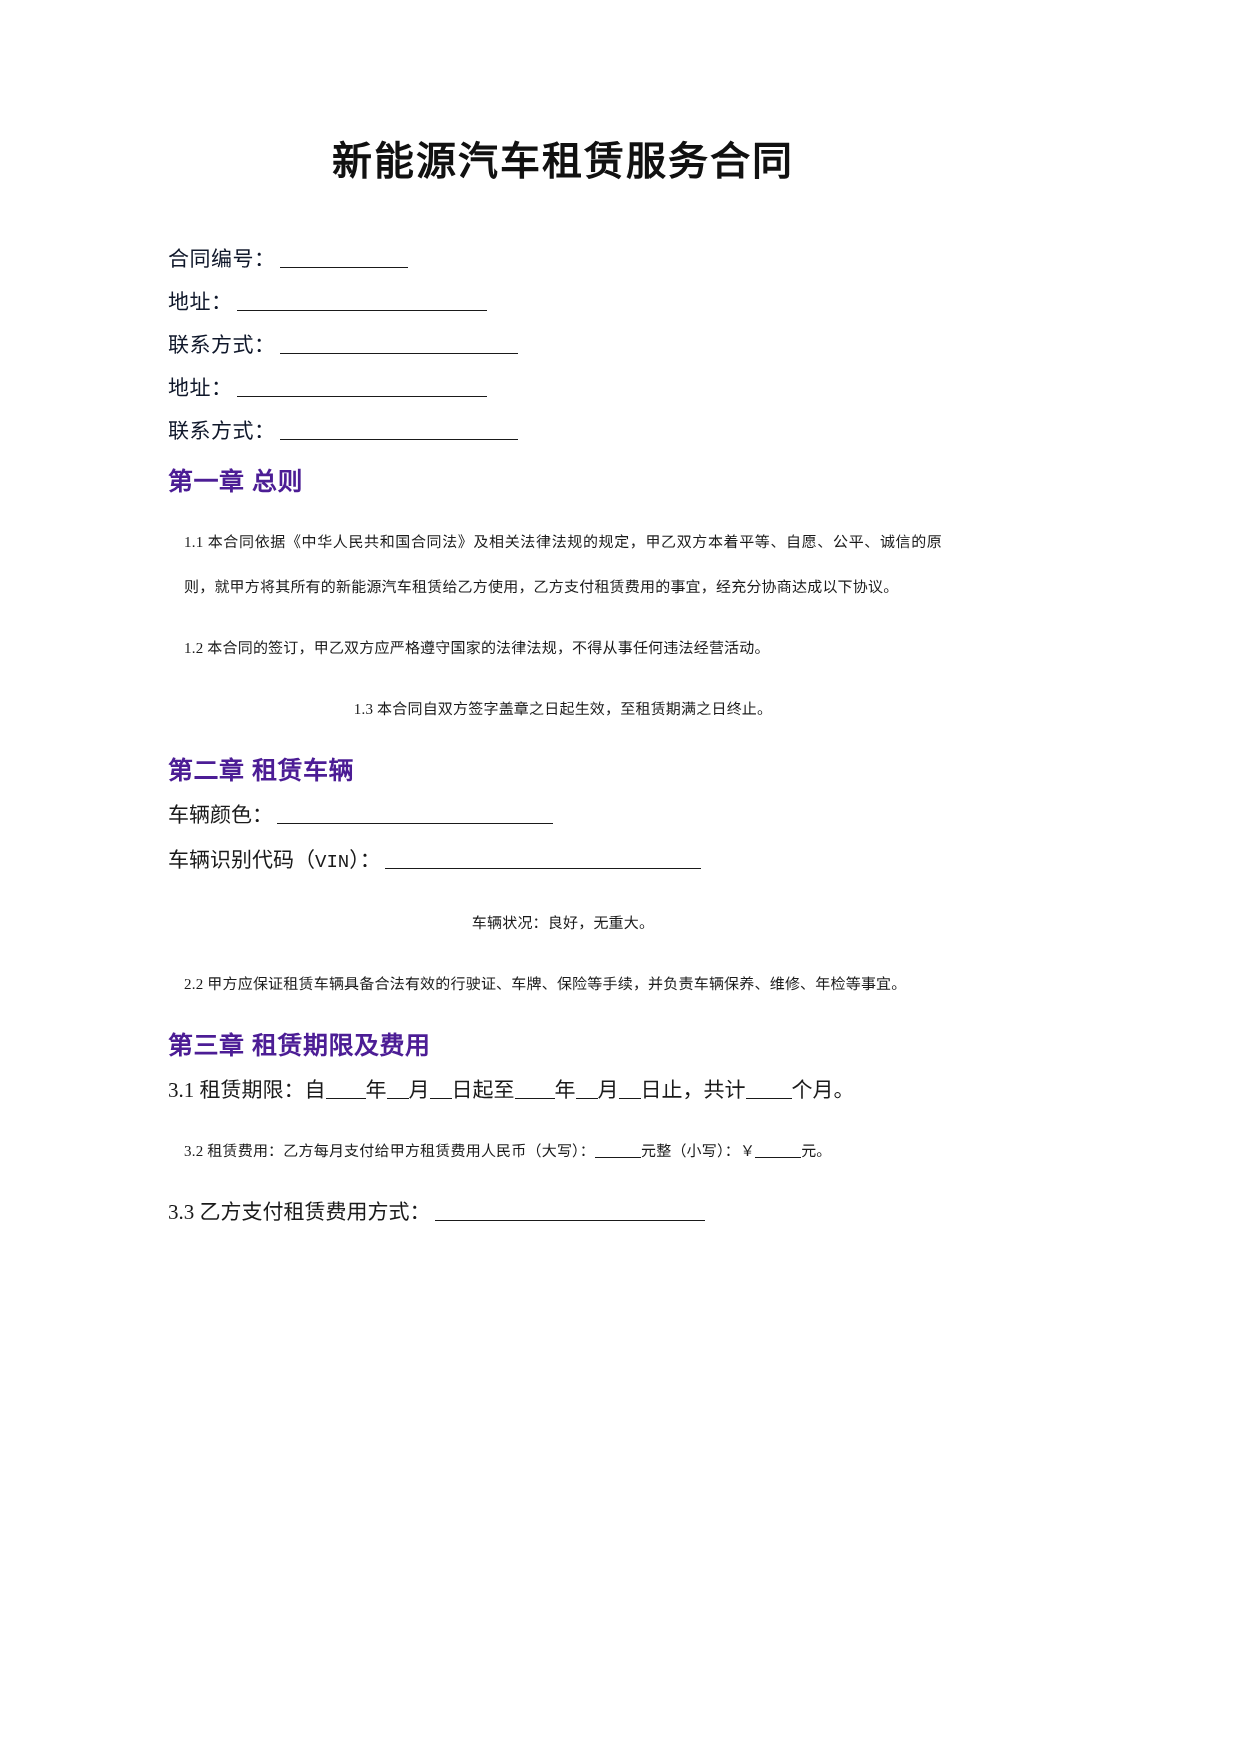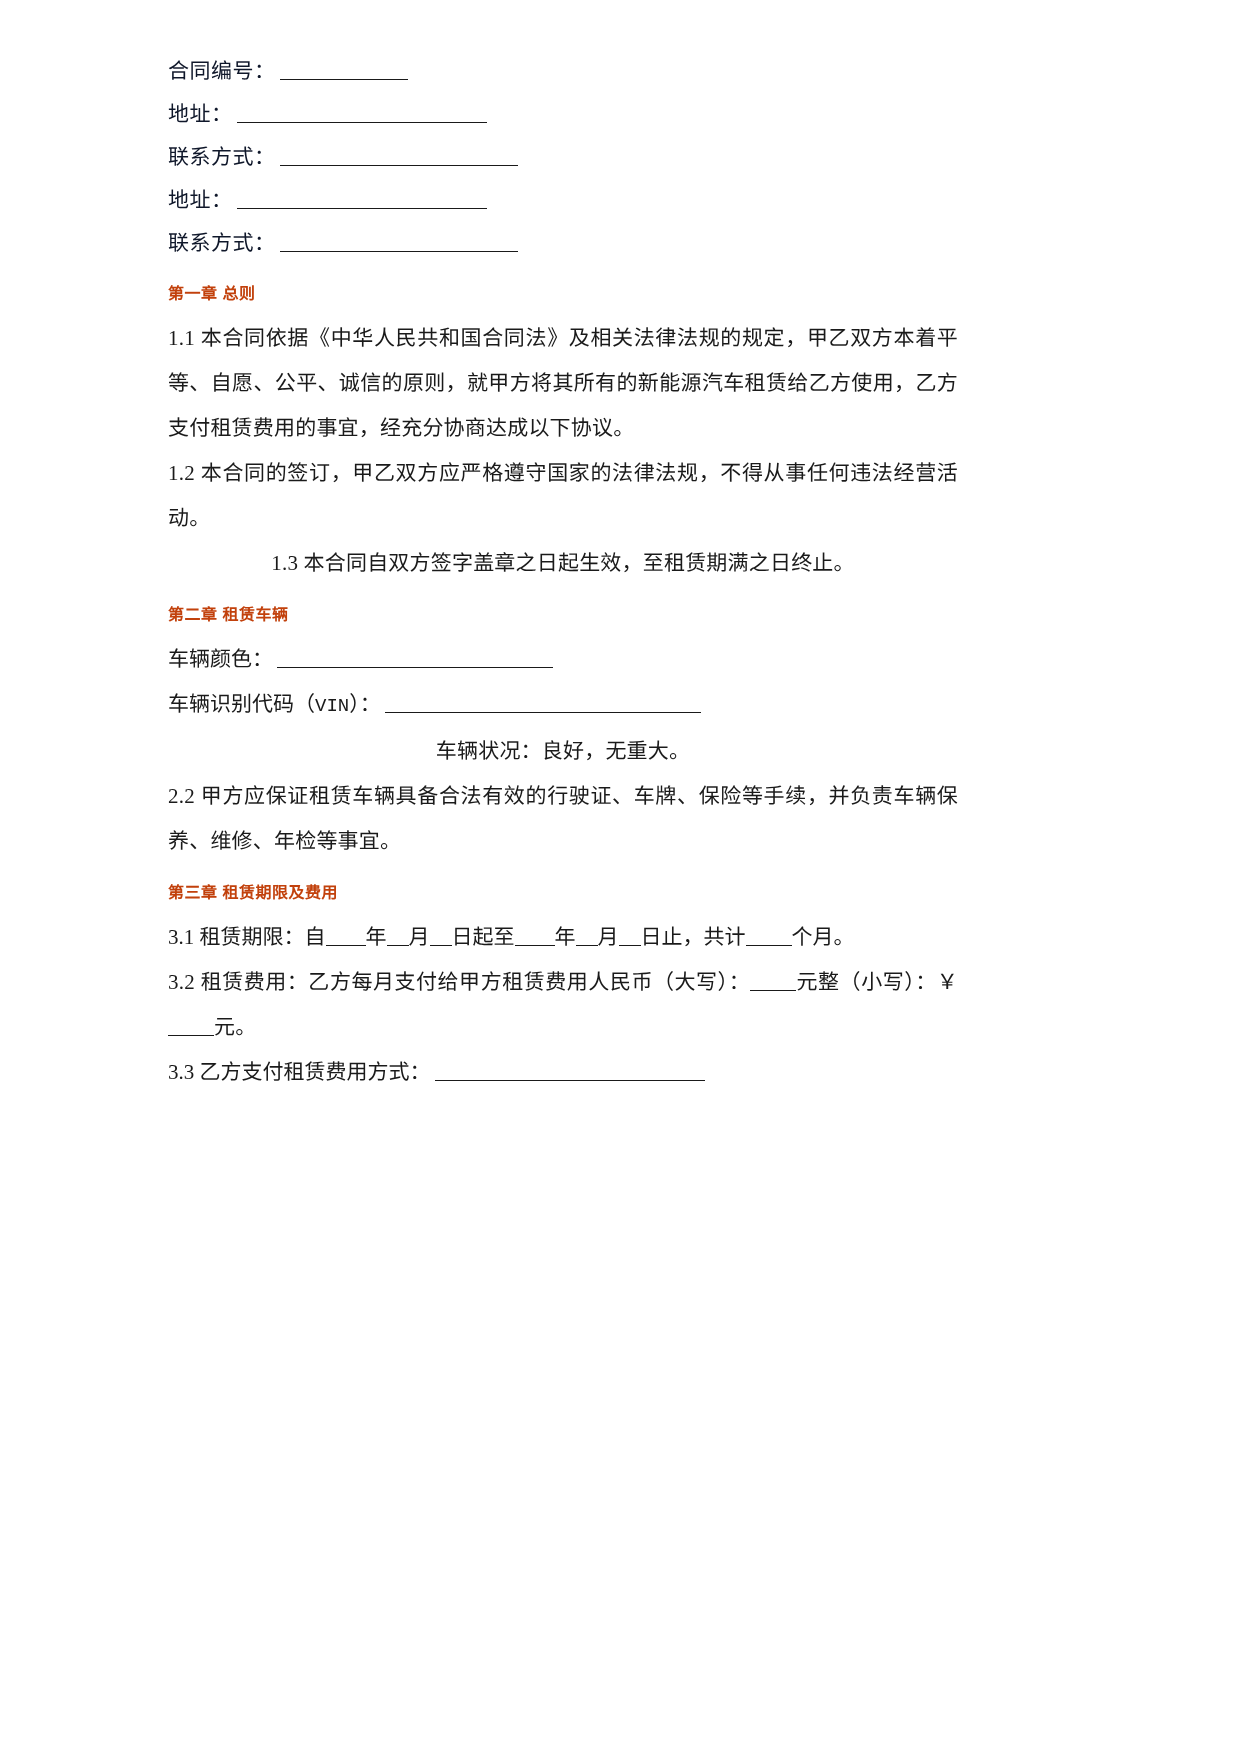--- a/index.html
+++ b/index.html
@@ -67,35 +67,35 @@
   .blank.w-contact   { width: 238px; }
   .blank.w-model     { width: 186px; }
   .blank.w-vin       { width: 316px; }
   .blank.w-color     { width: 276px; }
   .blank.w-pay       { width: 270px; }
 
   
   .chapter {
     font-family: "Liberation Sans", "DejaVu Sans", sans-serif;
     font-weight: bold;
-    font-size: 16px;
+    font-size: 25px;
     line-height: 45px;
     letter-spacing: 0.5px;
     margin: 6px 0 0 0;
-    color: #c2410c;
+    color: #4c1d95;
   }
 
   
   .para {
     font-family: "Liberation Serif", "DejaVu Serif", serif;
-    font-size: 21px;
+    font-size: 15px;
     line-height: 45px;
     text-align: justify;
     text-justify: inter-ideograph;
-    margin: 0;
+    margin: 16px;
     color: #1a1a1a;
     letter-spacing: 0.2px;
   }
   .para.tight { text-align: center; }
 
   
   .ublank {
     display: inline-block;
     border-bottom: 1.5px solid #1a1a1a;
     height: 0.9em;
@@ -117,20 +117,21 @@
     font-family: "Liberation Mono", "DejaVu Sans Mono", monospace;
     font-size: 19px;
   }
 </style>
 </head>
 <body>
 
 <div class="page">
   <div class="content">
 
+    <h1 class="doc-title">新能源汽车租赁服务合同</h1>
 
     <div class="fields">
 
       <div class="field-line">
         <span class="field-label">合同编号：</span><span class="blank w-contract"></span>
       </div>
 
 
       <div class="field-line">
         <span class="field-label">地址：</span><span class="blank w-addr"></span>

